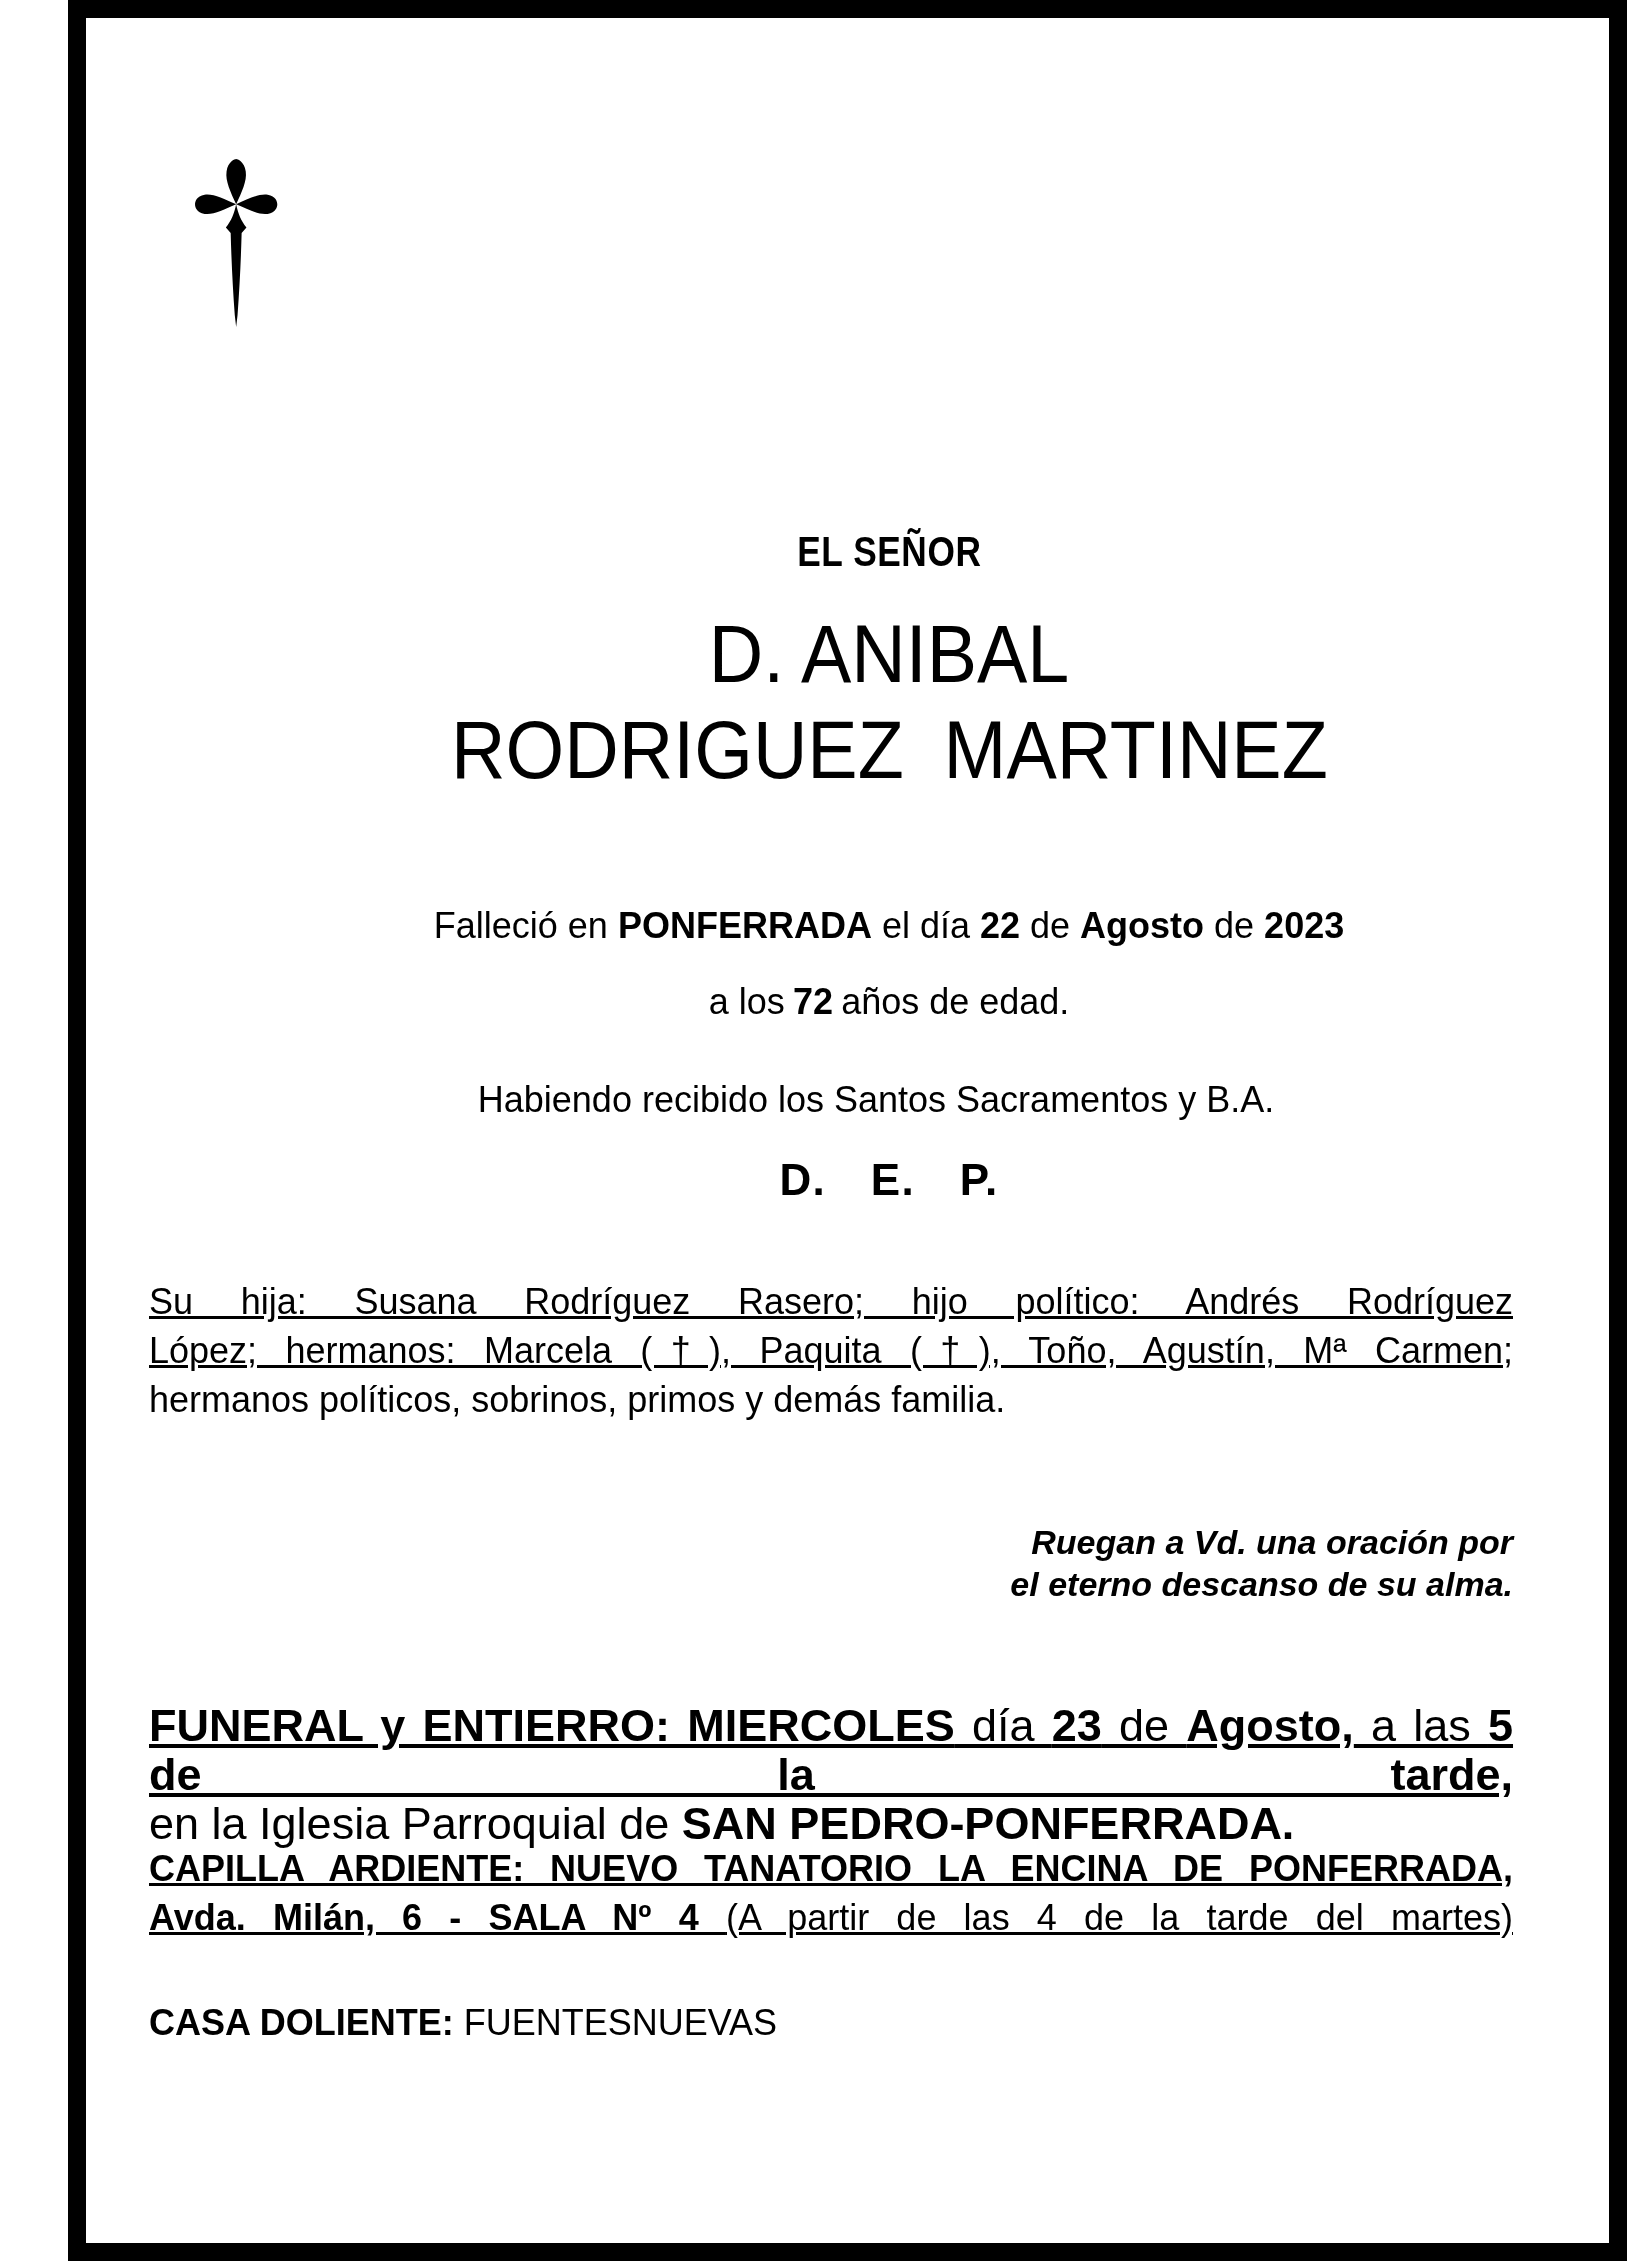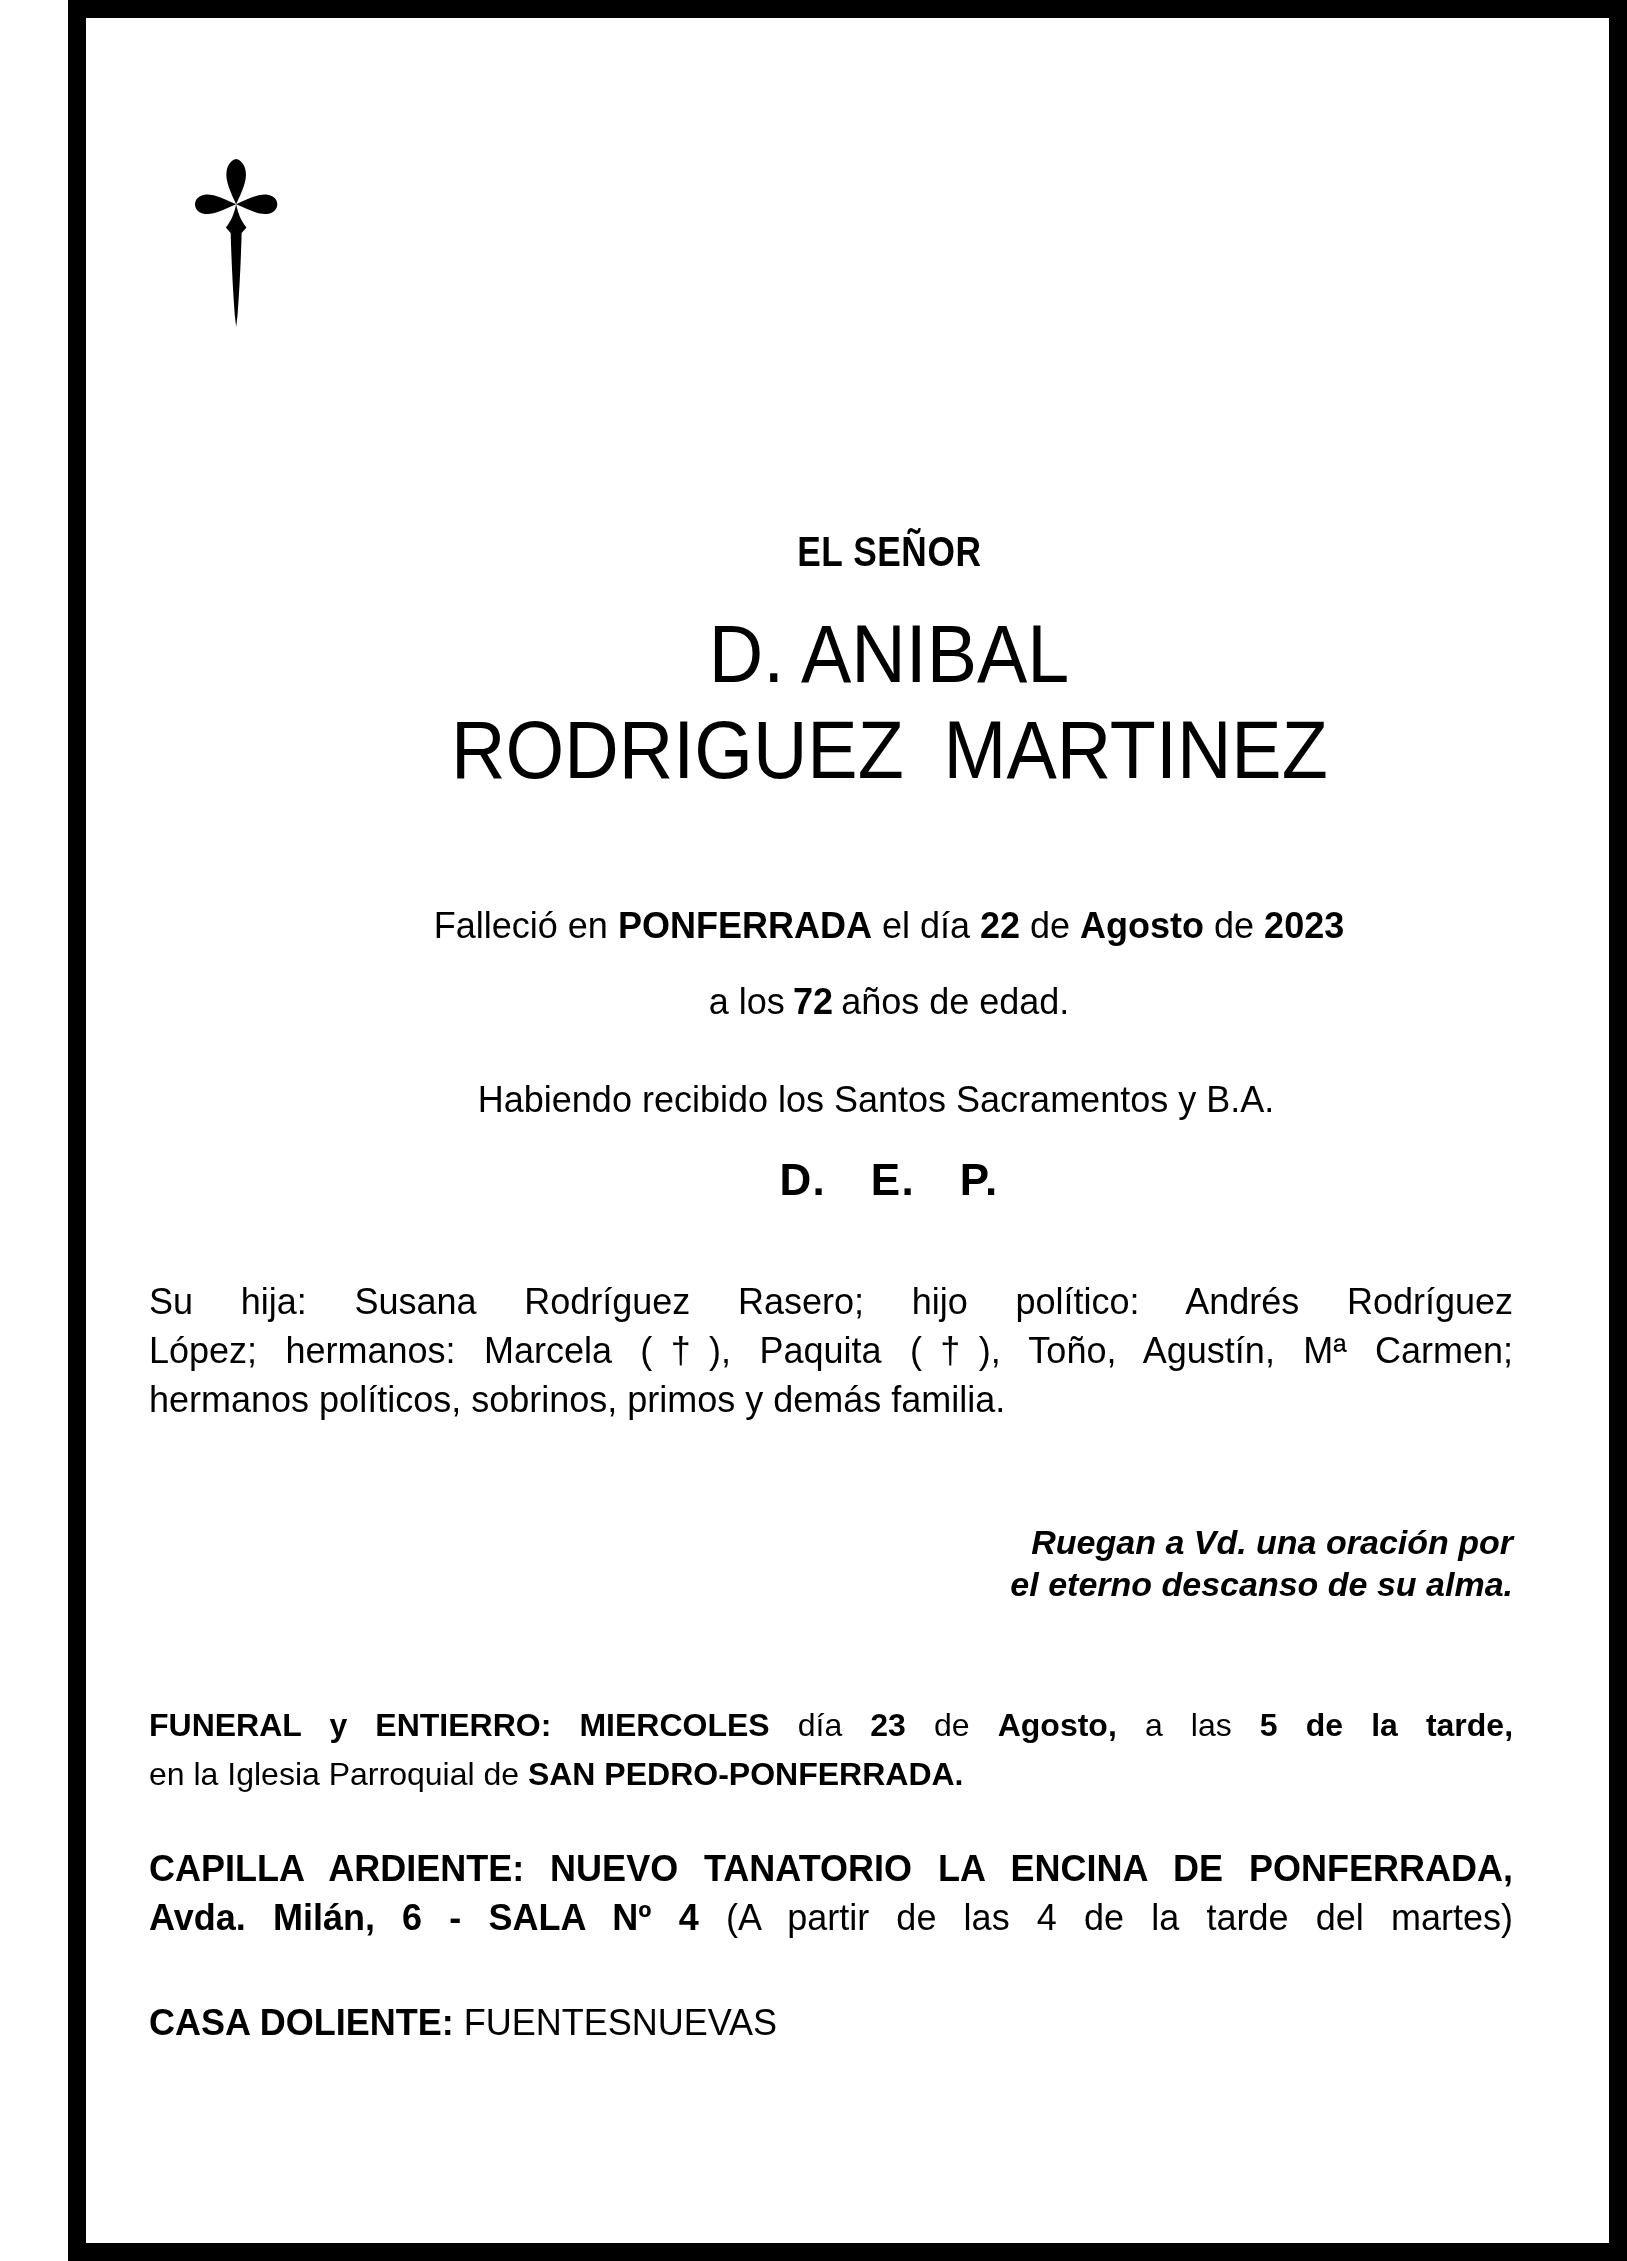--- a/index.html
+++ b/index.html
@@ -27,20 +27,21 @@
   }
   .abs { position: absolute; }
   .b { font-weight: bold; }
   .center { text-align: center; }
   .rightal { text-align: right; }
   .justline {
     text-align: justify;
     text-align-last: justify;
     -moz-text-align-last: justify;
     text-justify: inter-word;
+    text-decoration: underline;
   }
   .cross {
     position: absolute;
     left: 109px;
     top: 126px;
     width: 83px;
     height: 183px;
   }
   .header-line {
     left: 121px;
@@ -103,21 +104,21 @@
     width: 1364px;
     font-size: 34px;
     line-height: 42px;
     font-weight: bold;
     font-style: italic;
   }
   .funeral-block {
     left: 63px;
     top: 1683px;
     width: 1364px;
-    font-size: 32px;
+    font-size: 45px;
     line-height: 49px;
   }
   .capilla-block {
     left: 63px;
     top: 1826px;
     width: 1364px;
     font-size: 36px;
     line-height: 49px;
   }
   .casa-block {

